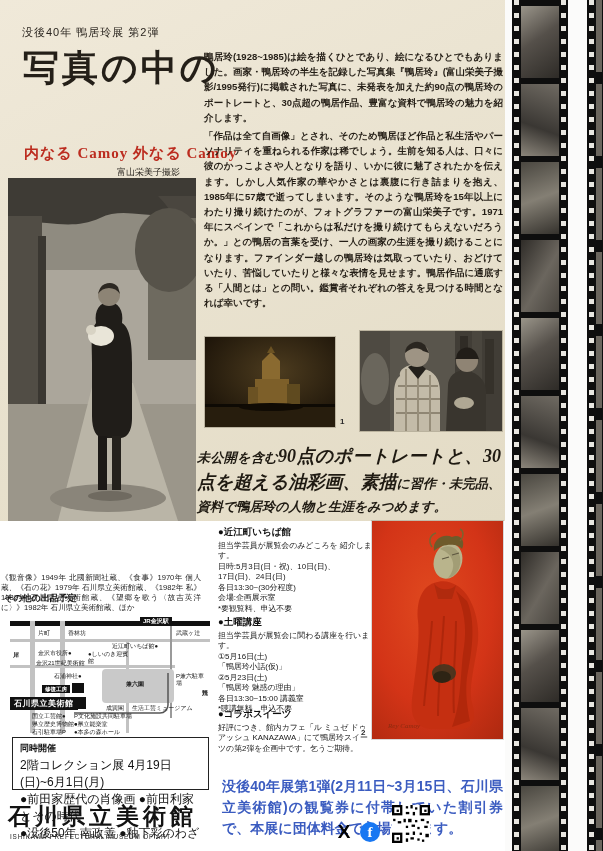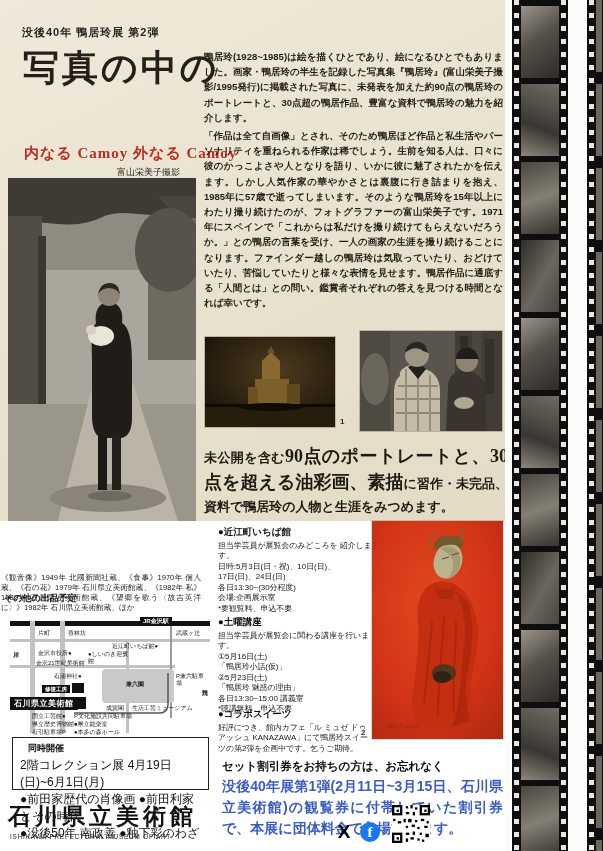--- a/index.html
+++ b/index.html
@@ -2,21 +2,21 @@
 <html><head>
 <meta charset="utf-8">
 <style>
   * { margin:0; padding:0; box-sizing:border-box; }
   body { background:#888; font-family:"Liberation Sans","DejaVu Sans",sans-serif; }
   .page { position:relative; width:603px; height:851px; margin:0 auto; background:#fff; overflow:hidden; }
 
   
   .paper { position:absolute; left:0; top:0; width:505px; height:521px;
            background:linear-gradient(155deg,#f0e9d9 0%,#e9e2cf 50%,#e3dbc5 100%); }
-  .series   { position:absolute; left:22px; top:25px; font-size:11px; font-weight:bold; color:#2b2620; letter-spacing:1px; }
+  .series   { position:absolute; left:22px; top:25px; font-size:11px; font-weight:normal; color:#2b2620; letter-spacing:1px; }
   .title1   { position:absolute; left:23px; top:44px; font-size:36px; font-weight:bold; letter-spacing:3px; color:#241f18; font-family:"Liberation Serif","DejaVu Serif",serif; }
   .title2   { position:absolute; left:32px; top:88px; font-size:45px; font-weight:bold; letter-spacing:8px; color:#241f18; font-family:"Liberation Serif","DejaVu Serif",serif; }
   .subtitle { position:absolute; left:24px; top:144px; font-size:15px; font-weight:bold; color:#bc2d20; letter-spacing:1px; font-family:"Liberation Serif","DejaVu Serif",serif; }
   .credit   { position:absolute; left:24px; top:166px; width:156px; text-align:right; font-size:9px; color:#2c2822; }
 
   .intro-heading { position:absolute; left:204px; top:25px; font-size:15px; font-weight:bold; color:#1d1812; letter-spacing:1px; }
   .para { position:absolute; left:204px; width:299px; font-size:9.5px; line-height:1.6; color:#241e16; text-align:justify; font-weight:bold; }
   .para1 { top:49px; }
   .para2 { top:128px; }
 
@@ -24,22 +24,22 @@
   .banner .big   { font-family:"Liberation Serif","DejaVu Serif",serif; font-weight:bold; font-size:30px; letter-spacing:1px; }
   .banner .small { font-family:"Liberation Serif","DejaVu Serif",serif; font-weight:bold; font-size:20px; }
 
   .fig { position:absolute; box-shadow:0 0 0 1px rgba(60,50,30,.25); }
   .fig-church { left:205px; top:337px; width:130px; height:90px; }
   .fig-photo2 { left:360px; top:331px; width:142px; height:100px; }
   .fig-no { position:absolute; font-size:8px; font-weight:bold; color:#2a2a2a; }
   .fig1-no { left:340px; top:417px; }
   .fig2-no { left:361px; top:728px; }
 
-  .lead { position:absolute; left:204px; top:444px; width:304px; font-family:"Liberation Serif","DejaVu Serif",serif;
-          font-weight:bold; color:#1f1a12; line-height:1.42; text-align:justify; }
+  .lead { position:absolute; left:197px; top:444px; width:304px; font-family:"Liberation Serif","DejaVu Serif",serif;
+          font-weight:bold; color:#1f1a12; line-height:1.42; text-align:justify;font-style:italic; }
   .lead .sm { font-size:13px; }
   .lead .lg { font-size:18px; }
 
   .street-photo { position:absolute; left:8px; top:178px; width:188px; height:343px; }
 
   
   .bottom { position:absolute; left:0; top:521px; width:505px; height:330px; background:#fff; }
 
   .captions { position:absolute; left:12px; top:530px; font-size:7.8px; line-height:1.55; color:#1c1c1c; white-space:pre-line; }
   .other-heading { position:absolute; left:4px; top:560px; font-size:9px; font-weight:bold; color:#111;margin-top:32px; }
@@ -47,21 +47,21 @@
 
   .map { position:absolute; left:10px; top:613px; width:200px; height:120px; background:#fff; }
   .map svg { position:absolute; left:0; top:0; }
   .ml { position:absolute; font-size:6px; color:#1a1a1a; white-space:nowrap; line-height:1.15; }
   .ml-v { writing-mode:vertical-rl; }
   .ml-box { background:#111; color:#fff; padding:1px 3px; font-weight:bold; }
   .ml-museum { background:#111; color:#fff; padding:2px 4px; font-size:8px; font-weight:bold; letter-spacing:.5px; }
   .ml-wrap { white-space:normal; }
 
   .concurrent { position:absolute; left:12px; top:737px; width:197px; height:53px; border:1.2px solid #222; padding:4px 7px; }
-  .concurrent-heading { font-size:9px; font-weight:bold; color:#111; margin-bottom:2px;margin-left:8px; }
+  .concurrent-heading { font-size:9px; font-weight:bold; color:#111; margin-bottom:2px; }
   .concurrent-body { font-size:12px; line-height:1.42; color:#111; white-space:pre-line; }
 
   .event { position:absolute; left:218px; width:155px; }
   .event-heading { font-size:9.5px; font-weight:bold; color:#0e0e0e; margin-bottom:2px; }
   .event-body { font-size:7.9px; line-height:1.32; color:#161616; white-space:pre-line; }
   .ev-gallery { top:526px; }
   .ev-lecture { top:616px; }
   .ev-sweets  { top:708px; }
 
   .red-painting { position:absolute; left:372px; top:521px; width:131px; height:218px; box-shadow:0 0 0 1px rgba(0,0,0,.15); }
@@ -276,21 +276,20 @@
       <path d="M62,30 C60,18 72,12 80,16 C88,12 94,20 90,28 C86,22 70,22 62,30 Z" fill="#6e5a2a"></path>
       <path d="M60,26 C56,20 58,14 64,12 M88,20 C92,16 92,10 88,8" stroke="#7a6430" stroke-width="1.5" fill="none"></path>
       <path d="M70,38 L77,36 M80,34 L87,32" stroke="#5d5640" stroke-width="1.2"></path>
       <ellipse cx="72" cy="152" rx="12" ry="9" fill="#43351f" opacity="0.9"></ellipse>
       <ellipse cx="70" cy="156" rx="9" ry="6" fill="#2e2414"></ellipse>
     </svg>
   </div>
   <div class="fig-no fig2-no">2</div>
   <div class="signature">Rey Camoy</div>
 
-  <div class="discount-heading">セット割引券をお持ちの方は、お忘れなく</div>
   <div class="discount-body">没後40年展第1弾(2月11日~3月15日、石川県立美術館)の観覧券に付帯していた割引券で、本展に団体料金で入場できます。</div>
 
   <div class="museum-ja">石川県立美術館</div>
   <div class="museum-en">ISHIKAWA PREFECTURAL MUSEUM OF ART</div>
   <div class="x-icon">X</div>
   <div class="fb-icon">f</div>
   <div class="qr">
     <svg width="38" height="38" viewBox="0 0 33 33">
       <rect width="33" height="33" fill="#fff"></rect>
       <g fill="#000">

